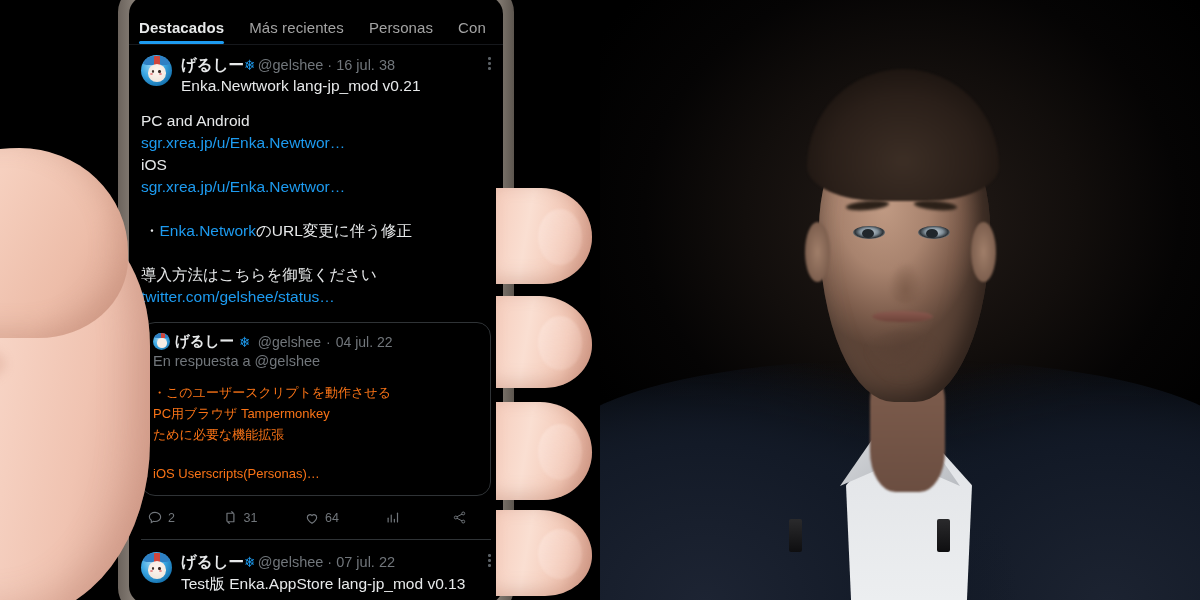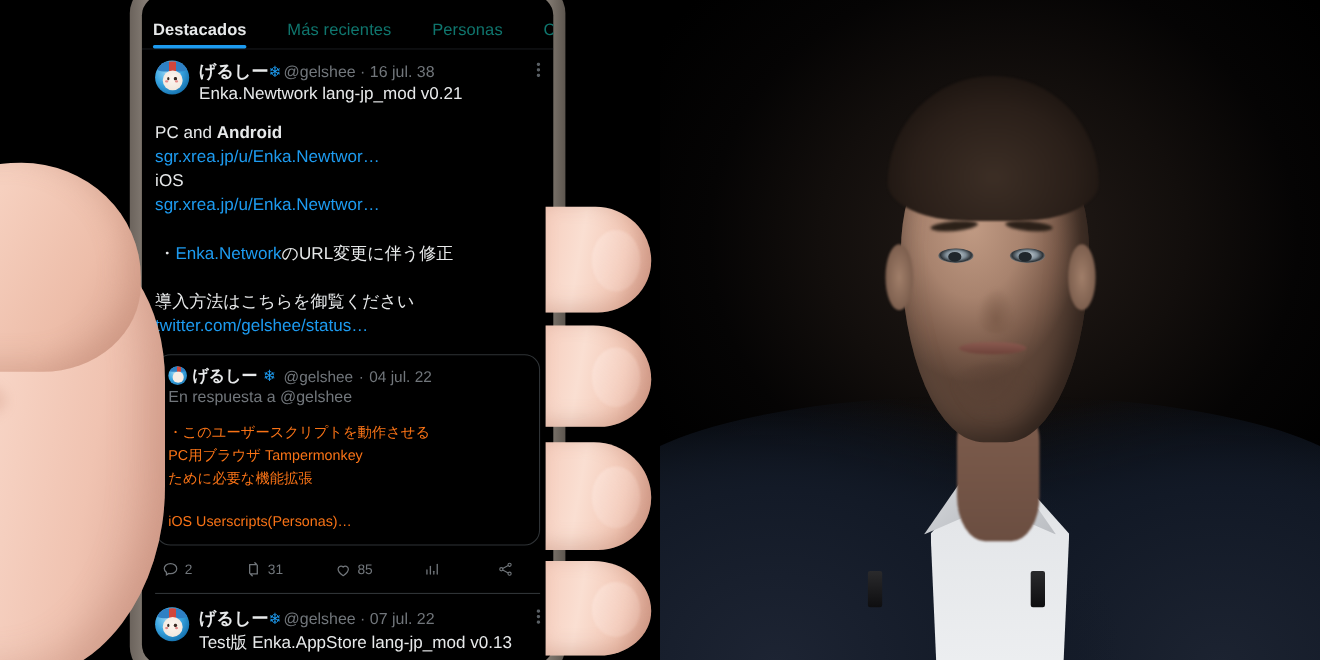--- a/index.html
+++ b/index.html
@@ -123,24 +123,24 @@
     background: linear-gradient(90deg,#6b635c 0%, #d8cfc4 16%, #f3ece2 32%, #cbc2b6 52%, #efe8dd 72%, #b8afa4 90%, #5d564f 100%);
     border-radius: 26px;
   }
   .phone-screen {
     position: absolute; left: 11px; top: 10px; right: 11px; bottom: 10px;
     background: #000; border-radius: 18px; overflow: hidden;
   }
   .screen-inner { position: absolute; left: 0; top: 14px; right: 0; bottom: 0; }
 
   
-  .tabbar { display: flex; align-items: flex-end; height: 34px; padding: 0 0 0 10px; gap: 12px; }
+  .tabbar { display: flex; align-items: flex-end; height: 34px; padding: 0 0 0 10px; gap: 0; }
   .tab {
     position: relative; font-size: 15px; letter-spacing: .1px;
-    color: #0f766e; padding: 0 13px 8px 0; white-space: nowrap; flex: none;
+    color: #a3a3a3; padding: 0 13px 8px 0; white-space: nowrap; flex: none;
   }
   .tab.active { color: #e7e9ea; font-weight: 700; }
   .tab.active::after {
     content: ""; position: absolute; left: 0; right: 13px; bottom: 0;
     height: 3.5px; background: #1d9bf0; border-radius: 2px;
   }
   .tab + .tab { padding-left: 12px; }
 
   .tabs-divider { height: 1px; background: #16181c; }
 
@@ -180,21 +180,21 @@
   .handle, .dot, .date { color: #71767b; font-size: 14.5px; white-space: nowrap; }
   .dot { margin: 0 4px; }
   .more-dots {
     position: absolute; right: 12px; top: 12px;
     display: flex; flex-direction: column; gap: 2.5px; align-items: center;
   }
   .more-dots i { width: 2.6px; height: 2.6px; border-radius: 50%; background: #5a6065; display: block; }
   .title-line { color: #e7e9ea; font-size: 15.5px; margin-top: 1px; white-space: nowrap; }
 
   .tweet-body { margin-top: 15px; color: #e7e9ea; font-size: 15.5px; line-height: 22px; }
-  .tweet-body .b { font-weight: 700; }
+  .tweet-body .b { font-weight: 400; }
   .lnk { color: #1d9bf0; }
   .spacer { height: 22px; }
   .indent { padding-left: 3px; }
 
   
   .quote {
     margin: 14px 0 0 0; border: 1px solid #2f3336; border-radius: 14px;
     padding: 9px 11px 11px 11px;
   }
   .q-head { display: flex; align-items: center; gap: 5px; }
@@ -390,21 +390,21 @@
             <div class="act">
               <svg width="17" height="17" viewBox="0 0 24 24">
                 <path d="M7 6h9l-2.3-2.3M7 6v11M16.8 18H8l2.3 2.3M16.8 18V7" fill="none" stroke="#71767b" stroke-width="1.7" stroke-linecap="round" stroke-linejoin="round"></path>
               </svg>
               <span>31</span>
             </div>
             <div class="act">
               <svg width="16" height="16" viewBox="0 0 24 24">
                 <path d="M12 20s-7-4.4-7-9.1A4.1 4.1 0 0 1 12 8.3 4.1 4.1 0 0 1 19 10.9C19 15.6 12 20 12 20z" fill="none" stroke="#71767b" stroke-width="1.7" stroke-linejoin="round"></path>
               </svg>
-              <span>85</span>
+              <span>64</span>
             </div>
             <div class="act">
               <svg width="15" height="15" viewBox="0 0 24 24">
                 <g stroke="#71767b" stroke-width="1.9" stroke-linecap="round">
                   <path d="M5 19V13"></path>
                     <path d="M10 19V8"></path>
                     <path d="M15 19V15"></path>
                     <path d="M20 19V5"></path>
                 </g>
               </svg>

